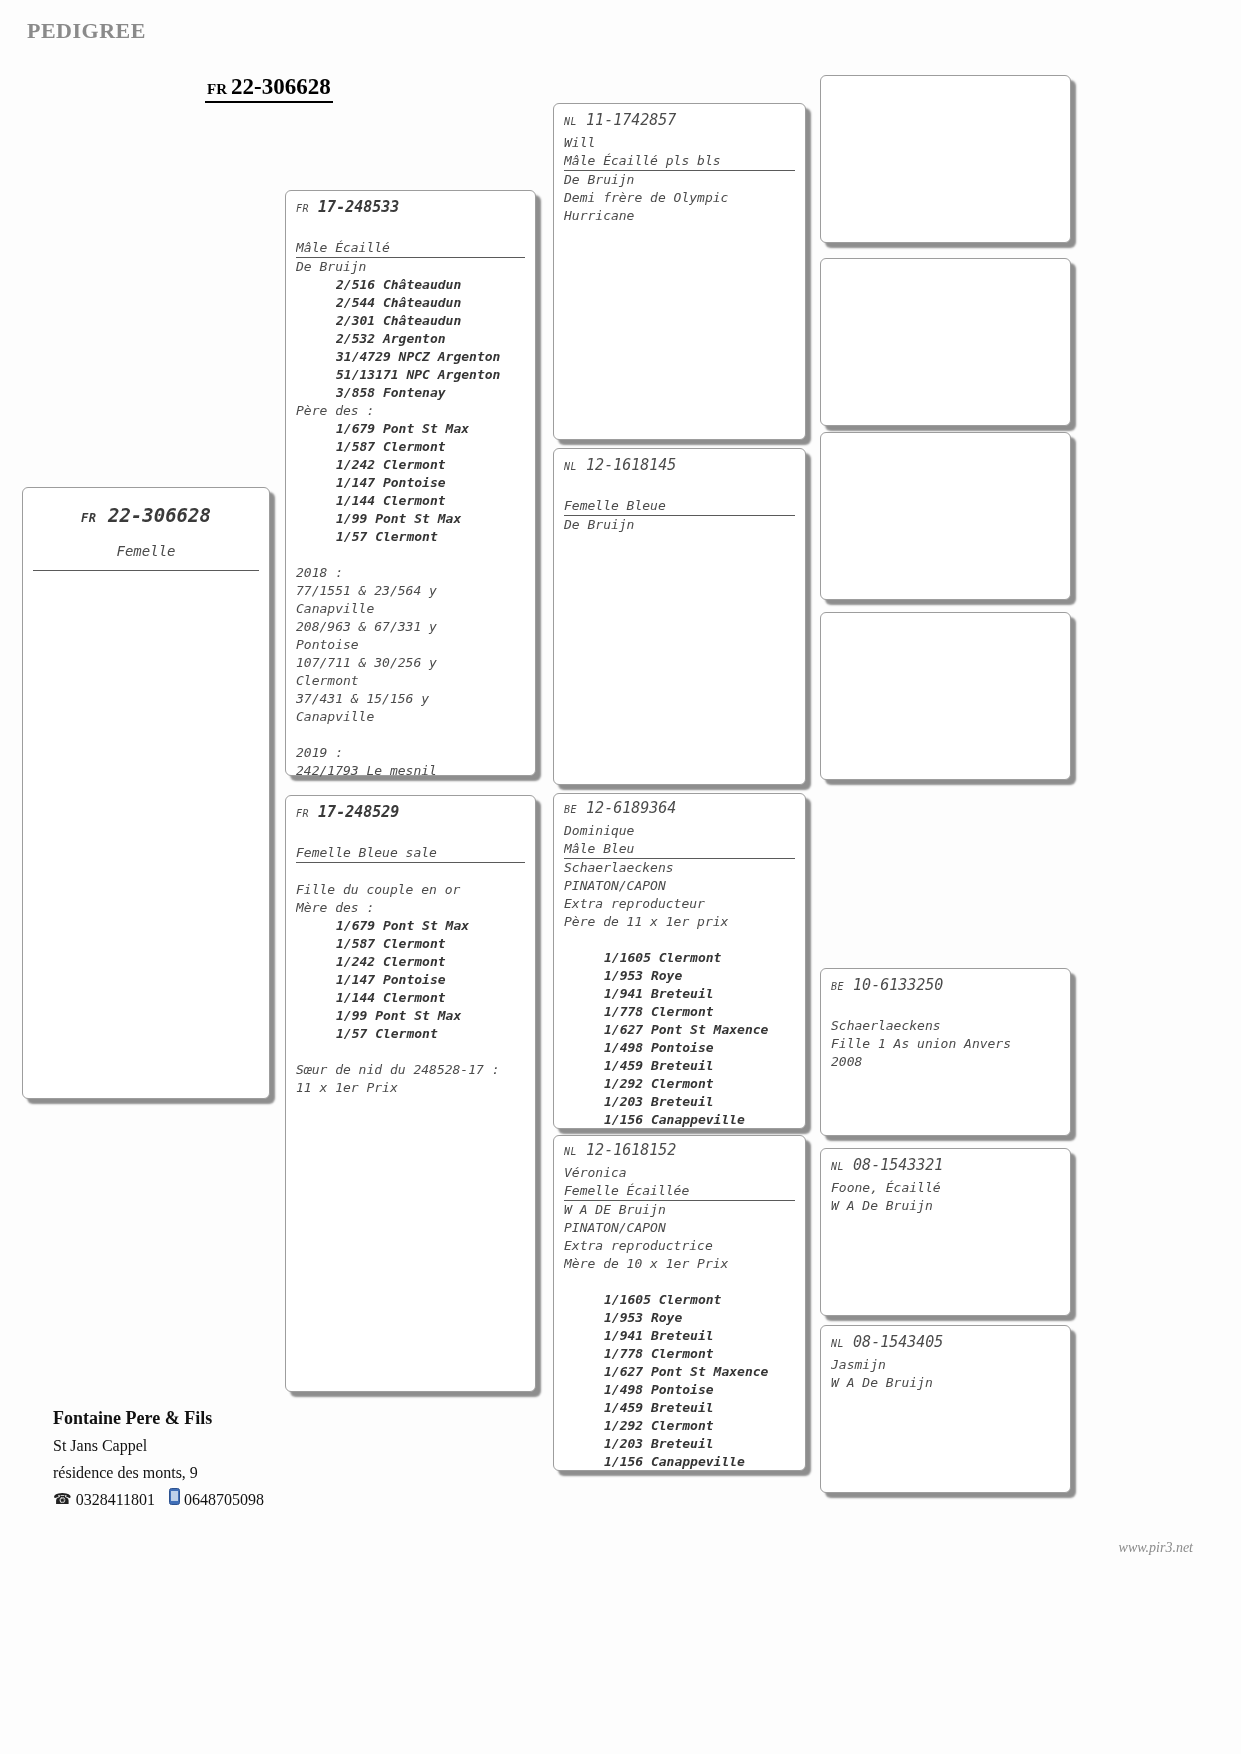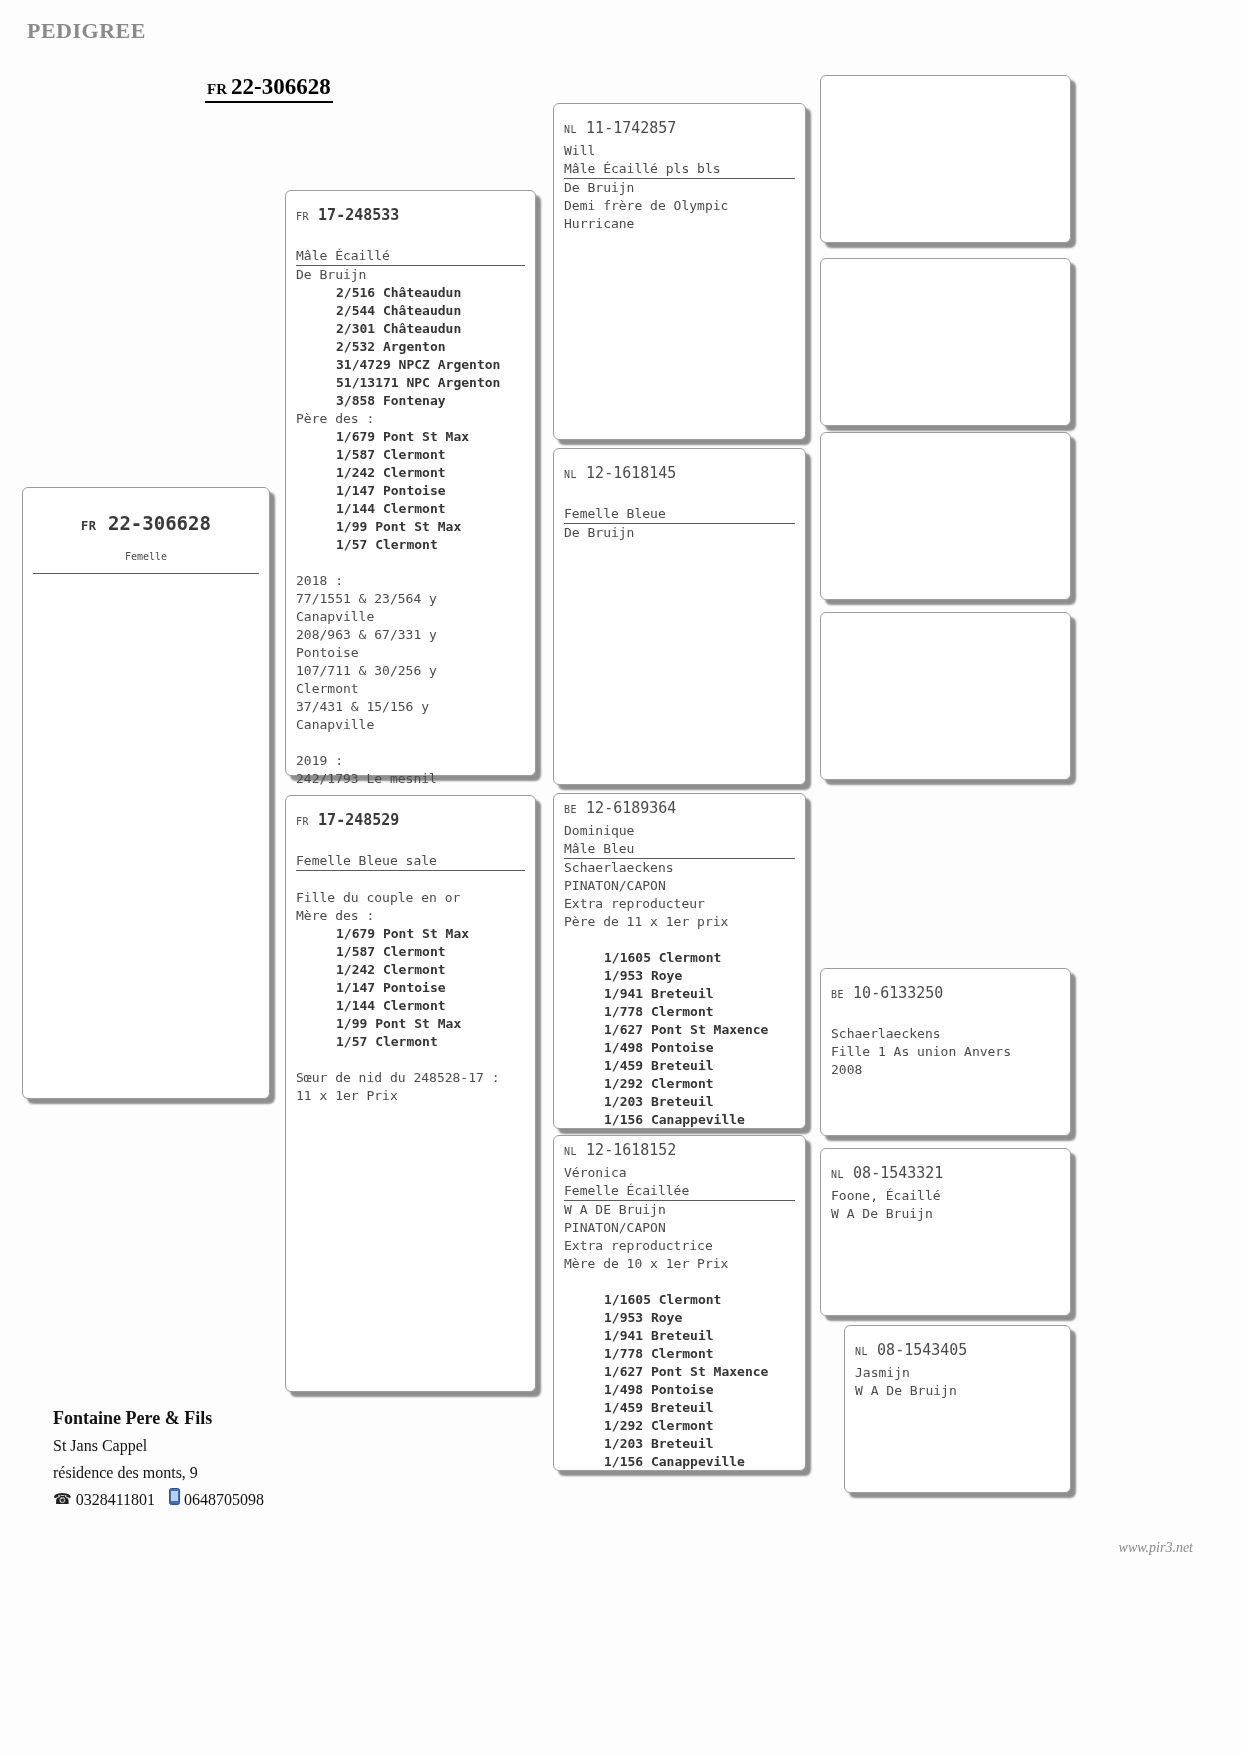--- a/index.html
+++ b/index.html
@@ -11,52 +11,52 @@
            font-family:"Liberation Serif","DejaVu Serif",serif;font-weight:bold;
            font-size:22px;letter-spacing:.5px;color:#8a8a8a;}
 
   .main-title{position:absolute;left:205px;top:74px;
               font-family:"Liberation Serif","DejaVu Serif",serif;font-weight:bold;color:#000;
               border-bottom:2px solid #000;padding:0 2px 1px 2px;}
   .main-title .cc2{font-size:15px;}
   .main-title .num{font-size:23px;}
 
   .box{position:absolute;background:#fff;border:1px solid #9d9d9d;border-radius:6px;
-       box-shadow:5px 5px 2px 0 #8e8e8e;padding:14px 10px;box-sizing:border-box;}
+       box-shadow:5px 5px 2px 0 #8e8e8e;padding:6px 10px;box-sizing:border-box;font-style:italic;}
 
   .bline{font-size:13px;line-height:18px;color:#4b4b4b;white-space:pre;overflow:hidden;}
   .bline.b{font-weight:bold;color:#353535;margin-left:40px;}
   .bline.sep{border-bottom:1px solid #5a5a5a;}
   .ring-line{font-size:15px;line-height:20px;color:#4b4b4b;margin-bottom:2px;white-space:pre;}
   .cc{font-size:10px;letter-spacing:.5px;}
   .rb{font-weight:bold;color:#3a3a3a;}
 
   
   .subject{text-align:center;}
   .subj-ring{margin-top:8px;font-size:19px;line-height:26px;color:#3a3a3a;font-weight:bold;}
   .subj-ring .cc{font-size:12px;font-weight:bold;}
-  .subj-sex{margin-top:12px;font-size:10px;color:#4b4b4b;}
+  .subj-sex{margin-top:12px;font-size:14px;color:#4b4b4b;}
   .subj-sep{margin-top:11px;border-bottom:1px solid #5a5a5a;}
 
   
   .subject{left:22px;top:487px;width:248px;height:612px;}
   .b0{left:285px;top:190px;width:251px;height:586px;}
   .b1{left:285px;top:795px;width:251px;height:597px;}
   .b2{left:553px;top:103px;width:253px;height:337px;}
   .b3{left:553px;top:448px;width:253px;height:337px;}
   .b4{left:553px;top:793px;width:253px;height:336px;padding-top:4px;}
   .b5{left:553px;top:1135px;width:253px;height:336px;padding-top:4px;}
   .b6{left:820px;top:75px;width:251px;height:168px;}
   .b7{left:820px;top:258px;width:251px;height:168px;}
   .b8{left:820px;top:432px;width:251px;height:168px;}
   .b9{left:820px;top:612px;width:251px;height:168px;}
   .b10{left:820px;top:790px;width:251px;height:168px;}
   .b11{left:820px;top:968px;width:251px;height:168px;}
   .b12{left:820px;top:1148px;width:251px;height:168px;}
-  .b13{left:844px;top:1325px;width:227px;height:168px;}
+  .b13{left:820px;top:1325px;width:251px;height:168px;}
 
   
   .footer{position:absolute;left:53px;top:1405px;
           font-family:"Liberation Serif","DejaVu Serif",serif;color:#111;}
   .f-name{font-size:18px;font-weight:bold;line-height:27px;}
   .f-line{font-size:16px;line-height:27px;}
   .f-phones{font-size:16px;line-height:27px;display:flex;align-items:center;gap:4px;}
   .ph-icon{font-family:"DejaVu Sans",sans-serif;font-size:15px;color:#222;}
   .mob-icon{display:inline-block;margin-left:10px;}
 

